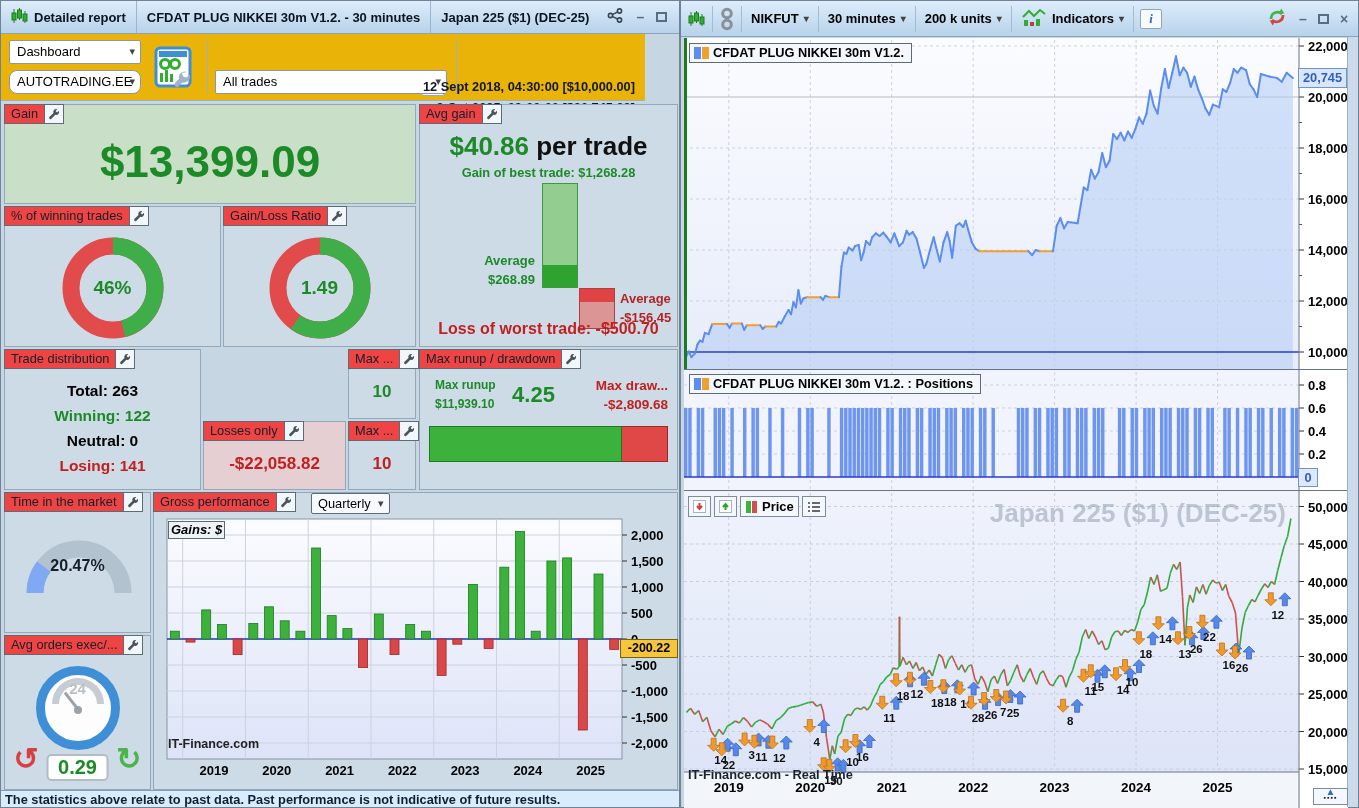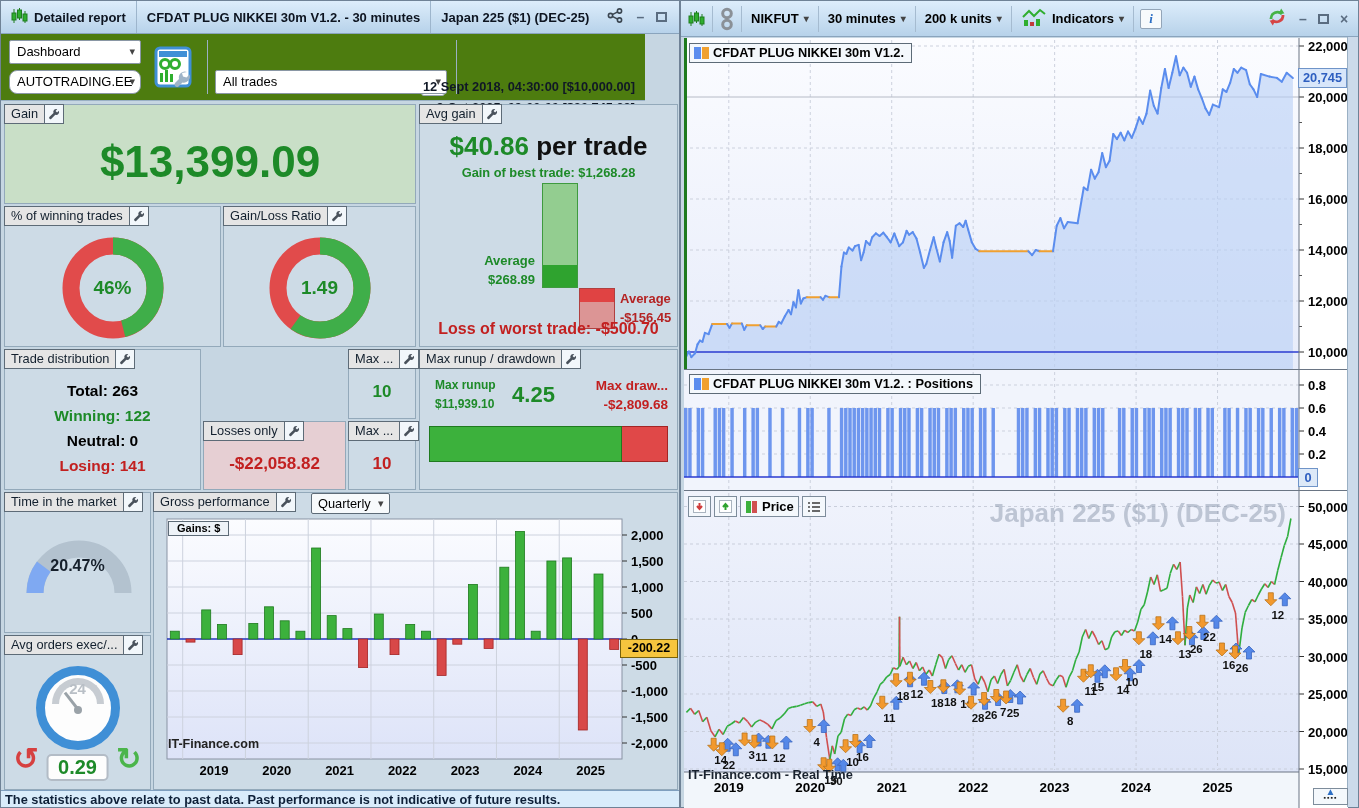--- a/index.html
+++ b/index.html
@@ -10,32 +10,32 @@
 #right-win { left:680px; width:679px; }
 
 
 .titlebar { position:absolute; left:0; top:0; right:0; height:33px; background:linear-gradient(#ddedfb,#b7d2ea); border-bottom:1px solid #8aa4bd; display:flex; align-items:stretch; font-size:13px; color:#0d1420; }
 .tb-seg { display:flex; align-items:center; gap:6px; padding:0 10px; border-right:1px solid #9db5cc; font-weight:bold; white-space:nowrap; }
 .tb-right { margin-left:auto; display:flex; align-items:center; gap:8px; padding:0 8px; }
 .winbtn { color:#5a6c80; font-size:14px; font-weight:bold; width:16px; text-align:center; cursor:default; }
 .maxbtn { width:11px; height:10px; border:2px solid #5a6c80; display:inline-block; }
 
 
-#left-toolbar { position:absolute; left:0; top:33px; width:644px; height:67px; background:#4d7c0f; border-bottom:1px solid #9ab0c4; }
+#left-toolbar { position:absolute; left:0; top:33px; width:644px; height:67px; background:#eab308; border-bottom:1px solid #9ab0c4; }
 .sel { position:absolute; background:#fff; border:1px solid #8a97a5; border-radius:2px; font-size:13px; padding:3px 20px 3px 7px; height:24px; white-space:nowrap; }
 .sel .chev { position:absolute; right:5px; top:4px; color:#444; font-size:11px; }
 .vdiv { position:absolute; top:6px; bottom:6px; width:1px; background:#9ab0c4; }
 #strategy-label { position:absolute; left:214px; top:42px; font-size:13.5px; font-weight:bold; }
 #pencil-btn { position:absolute; left:420px; top:38px; width:24px; height:24px; background:#fdfdfd; border:1px solid #9aa7b5; border-radius:3px; text-align:center; line-height:22px; color:#d79a1c; font-size:16px; }
 #report-dates { position:absolute; right:10px; top:42px; text-align:right; font-size:12.8px; font-weight:bold; line-height:21px; color:#101826; }
 
 
 .panel { position:absolute; background:#cddbe6; border:1px solid #93a9ba; }
 .phead { position:absolute; left:-1px; top:-1px; display:flex; z-index:3; }
-.phead .pt { background:#e5e5e5; border:1px solid #5d6b77; padding:1px 6px 2px; font-size:12.8px; color:#13202e; white-space:nowrap; }
+.phead .pt { background:#ef4444; border:1px solid #5d6b77; padding:1px 6px 2px; font-size:12.8px; color:#13202e; white-space:nowrap; }
 .phead .pw { background:#f2f7fb; border:1px solid #5d6b77; border-left:none; width:19px; display:flex; align-items:center; justify-content:center; }
 .green-bg { background:#c9dfc7; }
 .red-bg { background:#e6cfd3; }
 .bigval { position:absolute; width:100%; text-align:center; font-weight:bold; }
 .donut-wrap { position:absolute; left:50%; transform:translateX(-50%); top:22px; width:118px; height:118px; }
 .donut-label { position:absolute; width:100%; text-align:center; top:48px; font-size:19px; font-weight:bold; color:#1d8a28; }
 .dist-row { text-align:center; font-size:15.5px; font-weight:bold; line-height:25px; }
 .runup-bar { position:absolute; left:9px; right:9px; top:76px; height:36px; display:flex; }
 .runup-bar .g { background:#3cb13c; border:1px solid #1f7a1f; }
 .runup-bar .r { background:#e04848; border:1px solid #a32525; border-left:none; }
@@ -53,21 +53,21 @@
 #clock .arc24 { position:absolute; left:26px; top:14px; width:52px; height:26px; border:7px solid #c7ccd2; border-bottom:none; border-radius:52px 52px 0 0; }
 #clock .t24 { position:absolute; left:0; right:0; top:16px; text-align:center; font-size:15px; font-weight:bold; color:#b9bfc6; }
 #clock .needle { position:absolute; left:51px; top:24px; width:3px; height:22px; background:#9aa2a8; transform:rotate(-38deg); transform-origin:bottom center; }
 #clock .hub { position:absolute; left:48px; top:42px; width:8px; height:8px; background:#9aa2a8; border-radius:50%; }
 #clock .ccw { position:absolute; left:-12px; bottom:-8px; font-size:30px; font-weight:bold; color:#d64040; }
 #clock .cw  { position:absolute; right:-12px; bottom:-8px; font-size:30px; font-weight:bold; color:#4bb54b; }
 #avg-orders-value { position:absolute; left:50%; transform:translateX(-50%); top:118px; background:#fdfdfd; border:2px solid #b3bcc6; border-radius:5px; padding:0 10px; font-size:20px; font-weight:bold; color:#1d8a28; z-index:4; }
 #gauge-value { position:absolute; left:0; right:0; top:64px; text-align:center; font-size:16px; font-weight:bold; color:#16202c; }
 
 
-#gains-tag { position:absolute; left:14px; top:28px; background:#eef3f8; border:1px solid #5d6b77; padding:0 8px 1px; font-size:11px; font-weight:bold; }
+#gains-tag { position:absolute; left:14px; top:28px; background:#eef3f8; border:1px solid #5d6b77; padding:0 2px 1px; font-size:13px; font-weight:bold;font-style:italic; }
 #gross-src { position:absolute; left:14px; top:244px; font-size:12.5px; font-weight:bold; color:#222; }
 #gross-current { position:absolute; left:466px; top:146px; width:58px; height:19px; background:#f6c53e; border:1px solid #77610a; font-size:12.5px; font-weight:bold; text-align:center; line-height:17px; }
 #gross-period { position:absolute; left:157px; top:0px; height:21px; padding:2px 18px 2px 6px; font-size:12.8px; background:#f7fafc; border:1px solid #5d6b77; }
 #gross-period .chev { top:3px; }
 
 
 #left-status { position:absolute; left:0; bottom:0; width:678px; height:17px; background:#d9ecfb; border-top:1px solid #7f9fbf; font-size:12.8px; font-weight:bold; color:#0e2038; padding:1px 4px; }
 
 
 #right-toolbar { position:absolute; left:0; top:0; right:0; height:36px; background:linear-gradient(#ddedfb,#b7d2ea); border-bottom:1px solid #8aa4bd; display:flex; align-items:center; font-size:13px; }

